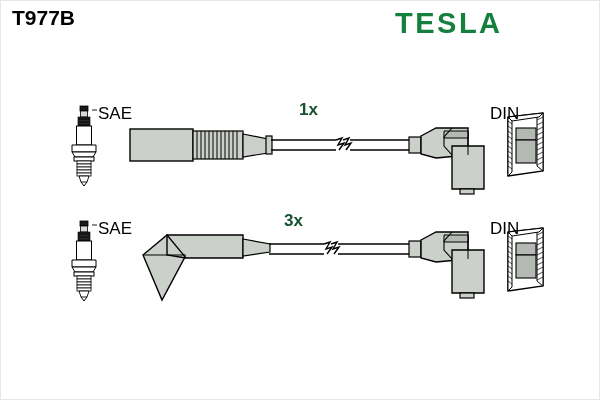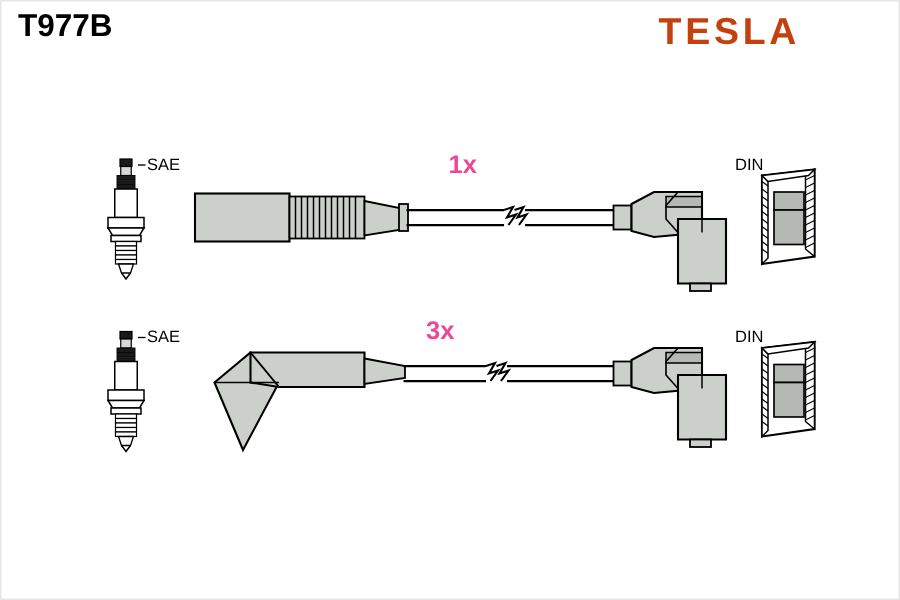--- a/index.html
+++ b/index.html
@@ -43,49 +43,48 @@
     font-weight: normal;
     color: #141414;
     letter-spacing: 0.2px;
     white-space: nowrap;
   }
   .brand-logo {
     position: absolute;
     left: 395px;
     top: 7px;
     font-family: "Liberation Sans", sans-serif;
-    font-size: 25px;
+    font-size: 29px;
     font-weight: bold;
-    color: #c2410c;
+    color: #15803d;
     letter-spacing: 2.5px;
     white-space: nowrap;
-    margin-left: 44px;
   }
   #diagram {
     position: absolute;
     left: 0;
     top: 0;
     width: 600px;
     height: 400px;
     pointer-events: none;
   }
   .qty-label {
     position: absolute;
     font-family: "Liberation Sans", sans-serif;
     font-size: 17px;
     font-weight: bold;
-    color: #ec4899;
+    color: #14532d;
     white-space: nowrap;
   }
   .qty-1x { left: 299px; top: 100px; }
   .qty-3x { left: 284px; top: 211px; }
   .term-label {
     position: absolute;
     font-family: "Liberation Sans", sans-serif;
-    font-size: 11px;
+    font-size: 17px;
     font-weight: normal;
     color: #000000;
     white-space: nowrap;
   }
   .lbl-sae-1 { left: 98px; top: 104px; }
   .lbl-sae-2 { left: 98px; top: 219px; }
   .lbl-din-1 { left: 490px; top: 104px; }
   .lbl-din-2 { left: 490px; top: 219px; }
 </style>
 </head>

